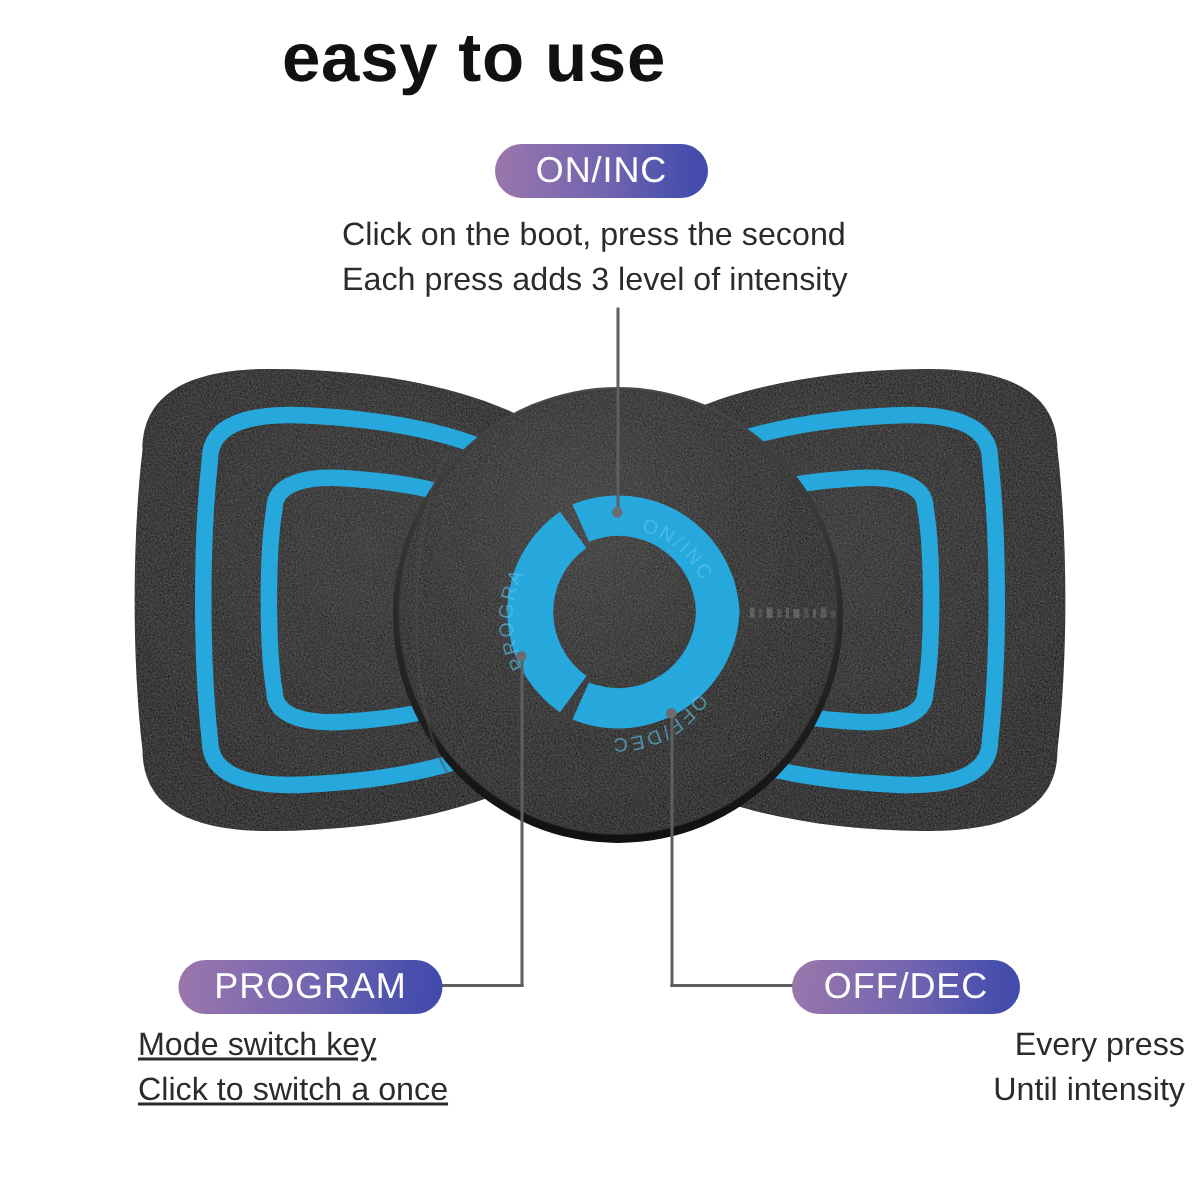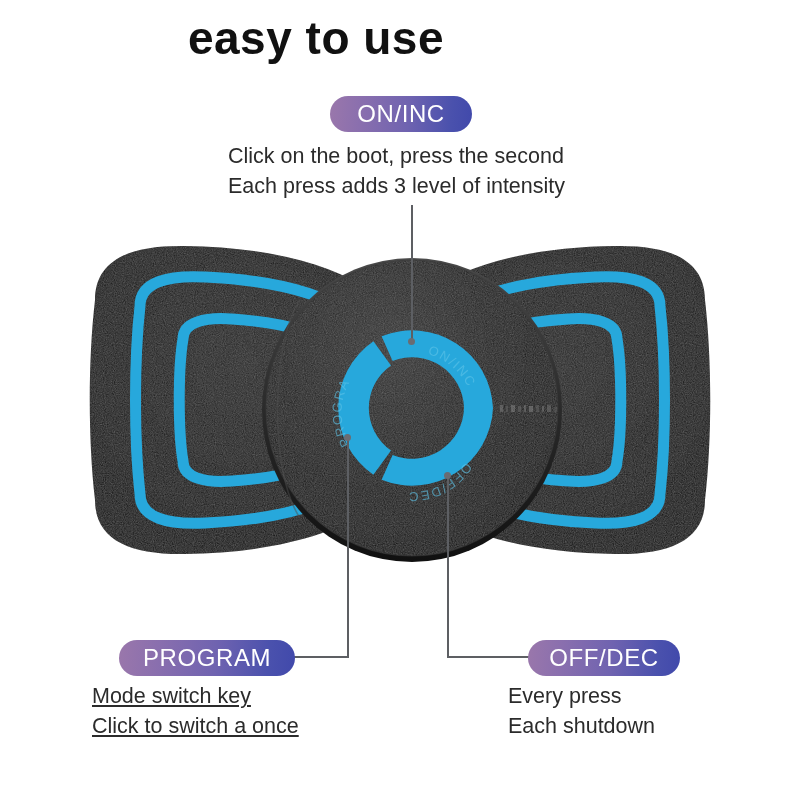--- a/index.html
+++ b/index.html
@@ -55,21 +55,21 @@
   .caption {
     position: absolute;
     color: #2b2b2b;
     font-size: 21.5px;
     line-height: 1.38;
     white-space: nowrap;
     z-index: 6;
   }
   .cap-on   { left: 228px; top: 142px; text-align: left; }
   .cap-prog { left: 92px;  top: 682px; text-align: left; text-decoration: underline; }
-  .cap-off  { left: 508px; top: 682px; width: 270px; text-align: left; }
+  .cap-off  { left: 520px; top: 682px; width: 270px; text-align: right; }
 
   
   .leader {
     position: absolute;
     background: #5d5f63;
     z-index: 5;
   }
   .leader-dot {
     position: absolute;
     width: 7px;
@@ -274,16 +274,16 @@
 
   <div class="pill pill-prog">PROGRAM</div>
   <div class="caption cap-prog">
     <div>Mode switch key</div>
     <div>Click to switch a once</div>
   </div>
 
   <div class="pill pill-off">OFF/DEC</div>
   <div class="caption cap-off">
     <div>Every press</div>
-    <div>Each shutdown</div>
+    <div>Until intensity</div>
   </div>
 
 </div>
 
 </body></html>

